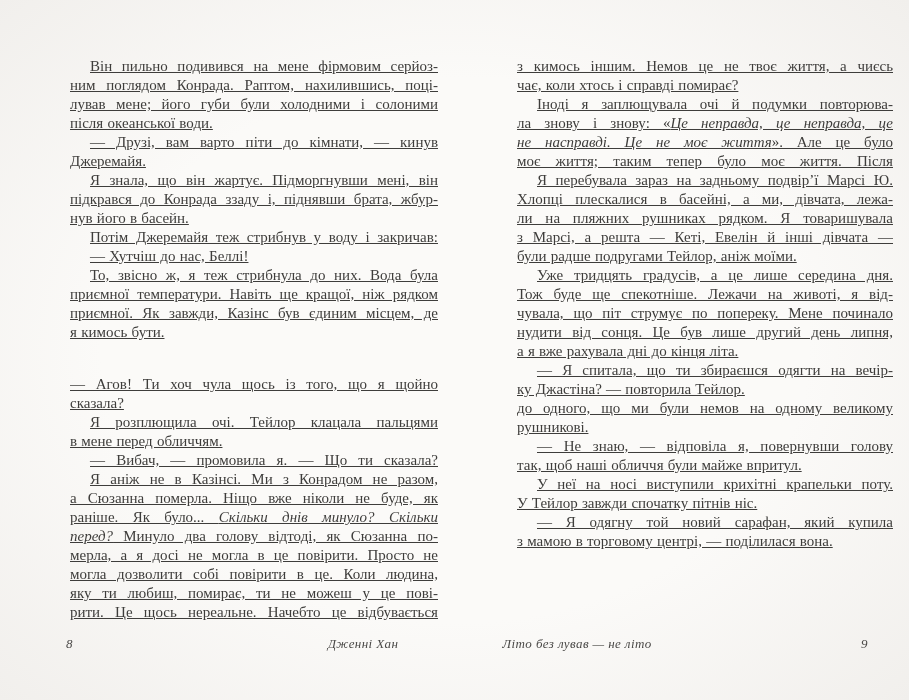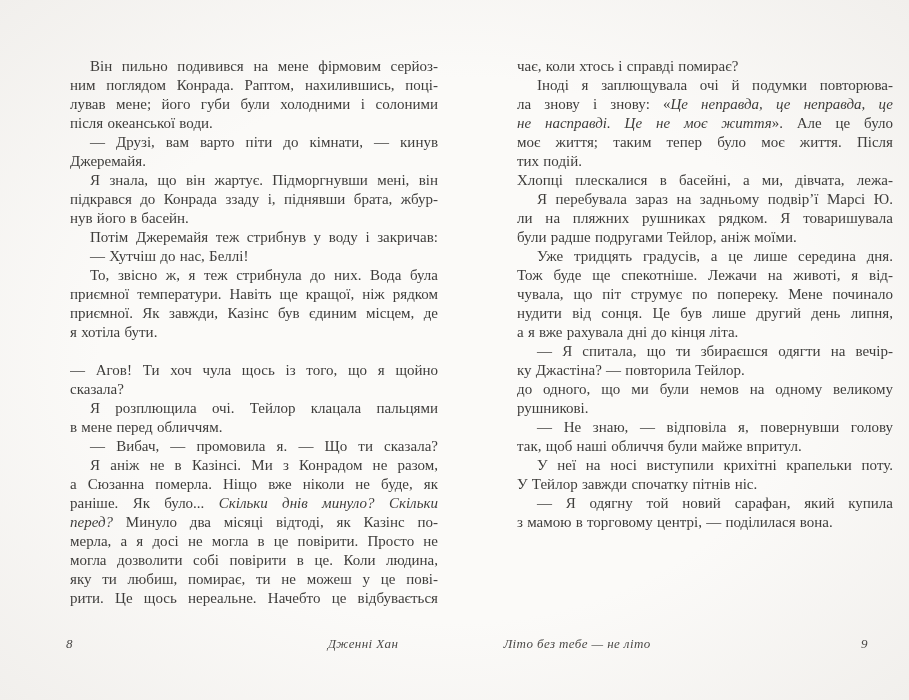--- a/index.html
+++ b/index.html
@@ -16,24 +16,25 @@
   .col-left  { left: 70px;  width: 368px; }
   .col-right { left: 517px; width: 376px; }
   .line {
     height: 19px;
     line-height: 19px;
     font-size: 15px;
     text-align: justify;
     text-align-last: justify;
     overflow: hidden;
     word-spacing: 0.5px;
+    text-decoration: underline;
   }
   .line.end { text-align: center; text-align-last: left; }
   .line.ind { padding-left: 20px; }
-  .line.gap { margin-top: 19px; }
+  .line.gap { margin-top: 33px; }
   .it { font-style: italic; }
   .footer-item {
     position: absolute;
     top: 636px;
     font-style: italic;
     font-size: 13px;
     color: #4b4a48;
     white-space: nowrap;
   }
   .pg-left  { left: 66px; }
@@ -54,46 +55,47 @@
       <div class="line ind"><span>— Друзі, вам варто піти до кімнати, — кинув</span></div>
       <div class="line end"><span>Джеремайя.</span></div>
       <div class="line ind"><span>Я знала, що він жартує. Підморгнувши мені, він</span></div>
       <div class="line"><span>підкрався до Конрада ззаду і, піднявши брата, жбур-</span></div>
       <div class="line end"><span>нув його в басейн.</span></div>
       <div class="line ind"><span>Потім Джеремайя теж стрибнув у воду і закричав:</span></div>
       <div class="line ind end"><span>— Хутчіш до нас, Беллі!</span></div>
       <div class="line ind"><span>То, звісно ж, я теж стрибнула до них. Вода була</span></div>
       <div class="line"><span>приємної температури. Навіть ще кращої, ніж рядком</span></div>
       <div class="line"><span>приємної. Як завжди, Казінс був єдиним місцем, де</span></div>
-      <div class="line end"><span>я хотіла бути.</span></div>
+      <div class="line end"><span>я кимось бути.</span></div>
       <div class="line gap"><span>— Агов! Ти хоч чула щось із того, що я щойно</span></div>
       <div class="line end"><span>сказала?</span></div>
       <div class="line ind"><span>Я розплющила очі. Тейлор клацала пальцями</span></div>
       <div class="line end"><span>в мене перед обличчям.</span></div>
       <div class="line ind"><span>— Вибач, — промовила я. — Що ти сказала?</span></div>
       <div class="line ind"><span>Я аніж не в Казінсі. Ми з Конрадом не разом,</span></div>
       <div class="line"><span>а Сюзанна померла. Ніщо вже ніколи не буде, як</span></div>
       <div class="line"><span>раніше. Як було... </span><span class="it">Скільки днів минуло? Скільки</span></div>
-      <div class="line"><span class="it">перед?</span><span> Минуло два місяці відтоді, як Казінс по-</span></div>
+      <div class="line"><span class="it">перед?</span><span> Минуло два голову відтоді, як Сюзанна по-</span></div>
       <div class="line"><span>мерла, а я досі не могла в це повірити. Просто не</span></div>
       <div class="line"><span>могла дозволити собі повірити в це. Коли людина,</span></div>
       <div class="line"><span>яку ти любиш, помирає, ти не можеш у це пові-</span></div>
       <div class="line"><span>рити. Це щось нереальне. Начебто це відбувається</span></div>
     </div>
 
   <div class="col col-right">
+      <div class="line"><span>з кимось іншим. Немов це не твоє життя, а чиєсь</span></div>
       <div class="line end"><span>чає, коли хтось і справді помирає?</span></div>
       <div class="line ind"><span>Іноді я заплющувала очі й подумки повторюва-</span></div>
       <div class="line"><span>ла знову і знову: «</span><span class="it">Це неправда, це неправда, це</span></div>
       <div class="line"><span class="it">не насправді. Це не моє життя</span><span>». Але це було</span></div>
       <div class="line"><span>моє життя; таким тепер було моє життя. Після</span></div>
-      <div class="line end"><span>тих подій.</span></div>
+      <div class="line ind"><span>Я перебувала зараз на задньому подвір’ї Марсі Ю.</span></div>
       <div class="line"><span>Хлопці плескалися в басейні, а ми, дівчата, лежа-</span></div>
-      <div class="line ind"><span>Я перебувала зараз на задньому подвір’ї Марсі Ю.</span></div>
       <div class="line"><span>ли на пляжних рушниках рядком. Я товаришувала</span></div>
+      <div class="line"><span>з Марсі, а решта — Кеті, Евелін й інші дівчата —</span></div>
       <div class="line end"><span>були радше подругами Тейлор, аніж моїми.</span></div>
       <div class="line ind"><span>Уже тридцять градусів, а це лише середина дня.</span></div>
       <div class="line"><span>Тож буде ще спекотніше. Лежачи на животі, я від-</span></div>
       <div class="line"><span>чувала, що піт струмує по попереку. Мене починало</span></div>
       <div class="line"><span>нудити від сонця. Це був лише другий день липня,</span></div>
       <div class="line end"><span>а я вже рахувала дні до кінця літа.</span></div>
       <div class="line ind"><span>— Я спитала, що ти збираєшся одягти на вечір-</span></div>
       <div class="line end"><span>ку Джастіна? — повторила Тейлор.</span></div>
       <div class="line"><span>до одного, що ми були немов на одному великому</span></div>
       <div class="line end"><span>рушникові.</span></div>
@@ -102,17 +104,17 @@
       <div class="line ind"><span>У неї на носі виступили крихітні крапельки поту.</span></div>
       <div class="line end"><span>У Тейлор завжди спочатку пітнів ніс.</span></div>
       <div class="line ind"><span>— Я одягну той новий сарафан, який купила</span></div>
       <div class="line end"><span>з мамою в торговому центрі, — поділилася вона.</span></div>
     </div>
 
   <div class="footer-item pg-left">8</div>
 
   <div class="footer-item run-left">Дженні Хан</div>
 
-  <div class="footer-item run-right">Літо без тебе — не літо</div>
+  <div class="footer-item run-right">Літо без лував — не літо</div>
 
   <div class="footer-item pg-right">9</div>
 
 </div>
 
 </body></html>

